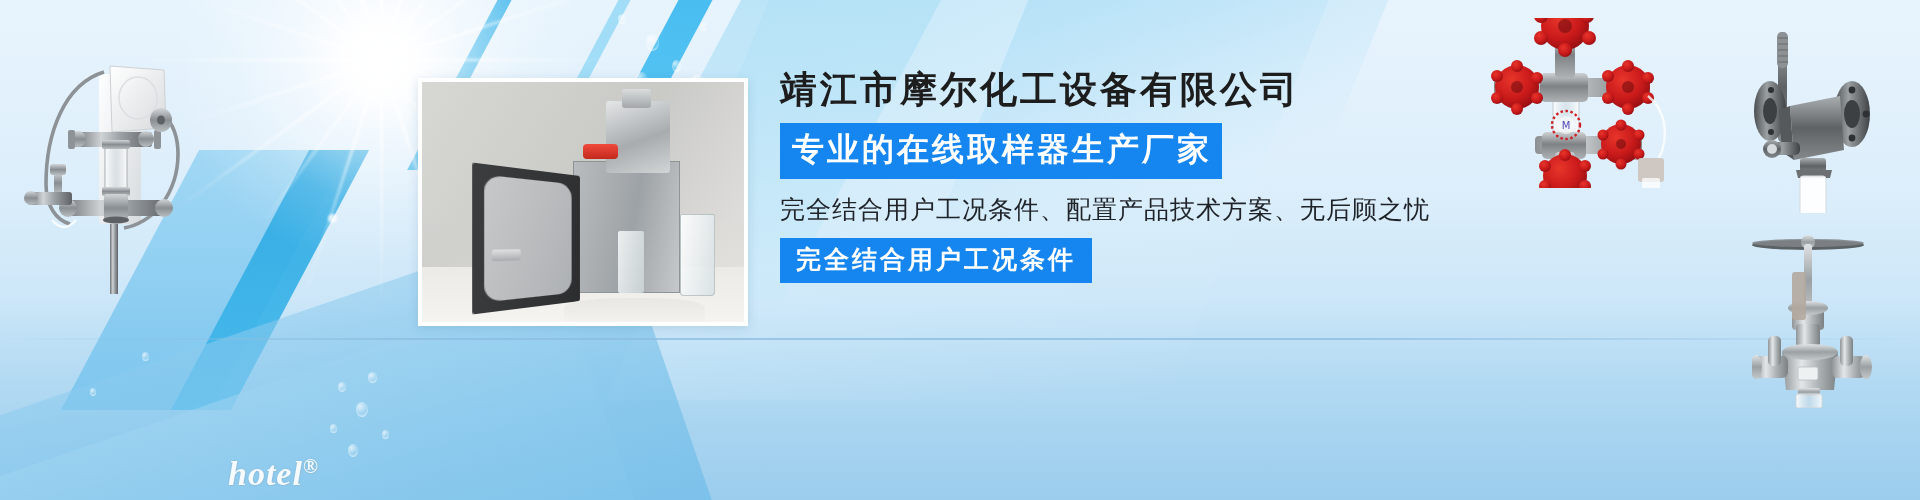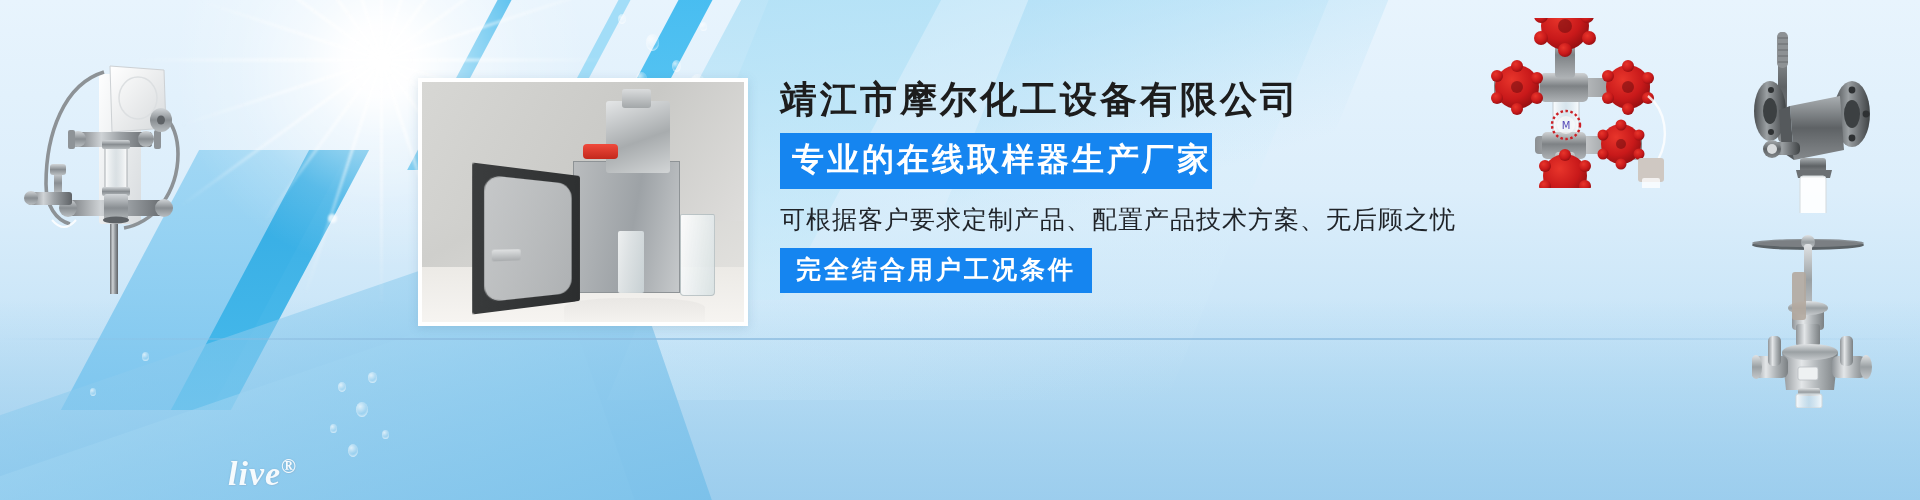--- a/index.html
+++ b/index.html
@@ -141,37 +141,37 @@
   .ph-bottle{position:absolute;left:80%;top:55%;width:11%;height:34%;
     background:linear-gradient(100deg,rgba(255,255,255,.9),rgba(214,224,226,.85));
     border-radius:2px 2px 4px 4px;border:1px solid rgba(175,185,188,.8);}
   .ph-bottle2{position:absolute;left:61%;top:62%;width:8%;height:26%;
     background:linear-gradient(100deg,rgba(250,252,252,.85),rgba(206,216,219,.8));
     border-radius:2px;}
   .ph-base{position:absolute;left:44%;bottom:0;width:44%;height:10%;
     background:linear-gradient(180deg,#e9e7e4,#f4f2ef);border-radius:40% 40% 0 0;}
 
   
-  .text-block{ position:absolute; left:780px; top:78px; width:620px; }
+  .text-block{ position:absolute; left:780px; top:68px; width:620px; }
 
   .company-title{
     font-family:"Liberation Serif","DejaVu Serif",serif;
     font-size:37px; font-weight:700; color:#1d1d1d;
     letter-spacing:3px; line-height:1.18;
     white-space:nowrap;
   }
 
   .tagline-wrap{ margin-top:11px; }
   .tagline{
     display:inline-block;
     background:#1585f0;
     color:#fff;
     font-size:32px; font-weight:700;
     letter-spacing:3px;
-    padding:5px 0 7px 12px;
+    padding:5px 10px 7px 12px;
     white-space:nowrap;
   }
 
   .subline{
     margin-top:14px;
     font-size:25px; color:#1f2328;
     letter-spacing:1px; white-space:nowrap;
   }
 
   .custom-wrap{ margin-top:12px; }
@@ -351,21 +351,21 @@
     </div>
   </div>
 
   <div class="text-block">
     <div class="company-title">靖江市摩尔化工设备有限公司</div>
 
     <div class="tagline-wrap">
       <span class="tagline">专业的在线取样器生产厂家</span>
     </div>
 
-    <div class="subline">可根据客户要求定制产品、配置产品技术方案、无后顾之忧</div>
+    <div class="subline">完全结合用户工况条件、配置产品技术方案、无后顾之忧</div>
 
     <div class="custom-wrap">
       <span class="custom-tag">完全结合用户工况条件</span>
     </div>
 
   </div>
 
   <div class="prod" style="left:1480px;top:18px;">
     <svg width="230" height="170" viewBox="0 0 230 170">
       <defs>
@@ -560,16 +560,16 @@
       <rect x="88" y="108" width="13" height="30" rx="5" fill="url(#g1)"></rect>
 
       <rect x="46" y="139" width="20" height="13" rx="2" fill="#eef1f2" stroke="#b9bec1" stroke-width=".8"></rect>
 
       <rect x="46" y="160" width="22" height="8" rx="2" fill="url(#g2)"></rect>
       <rect x="44" y="166" width="26" height="14" rx="2" fill="url(#g3)" stroke="#cdd5d9" stroke-width="1"></rect>
     </svg>
   </div>
 
   <div class="watermark">
-    <span>live</span><span class="reg">®</span>
+    <span>hotel</span><span class="reg">®</span>
   </div>
 
 </div>
 
 </body></html>

